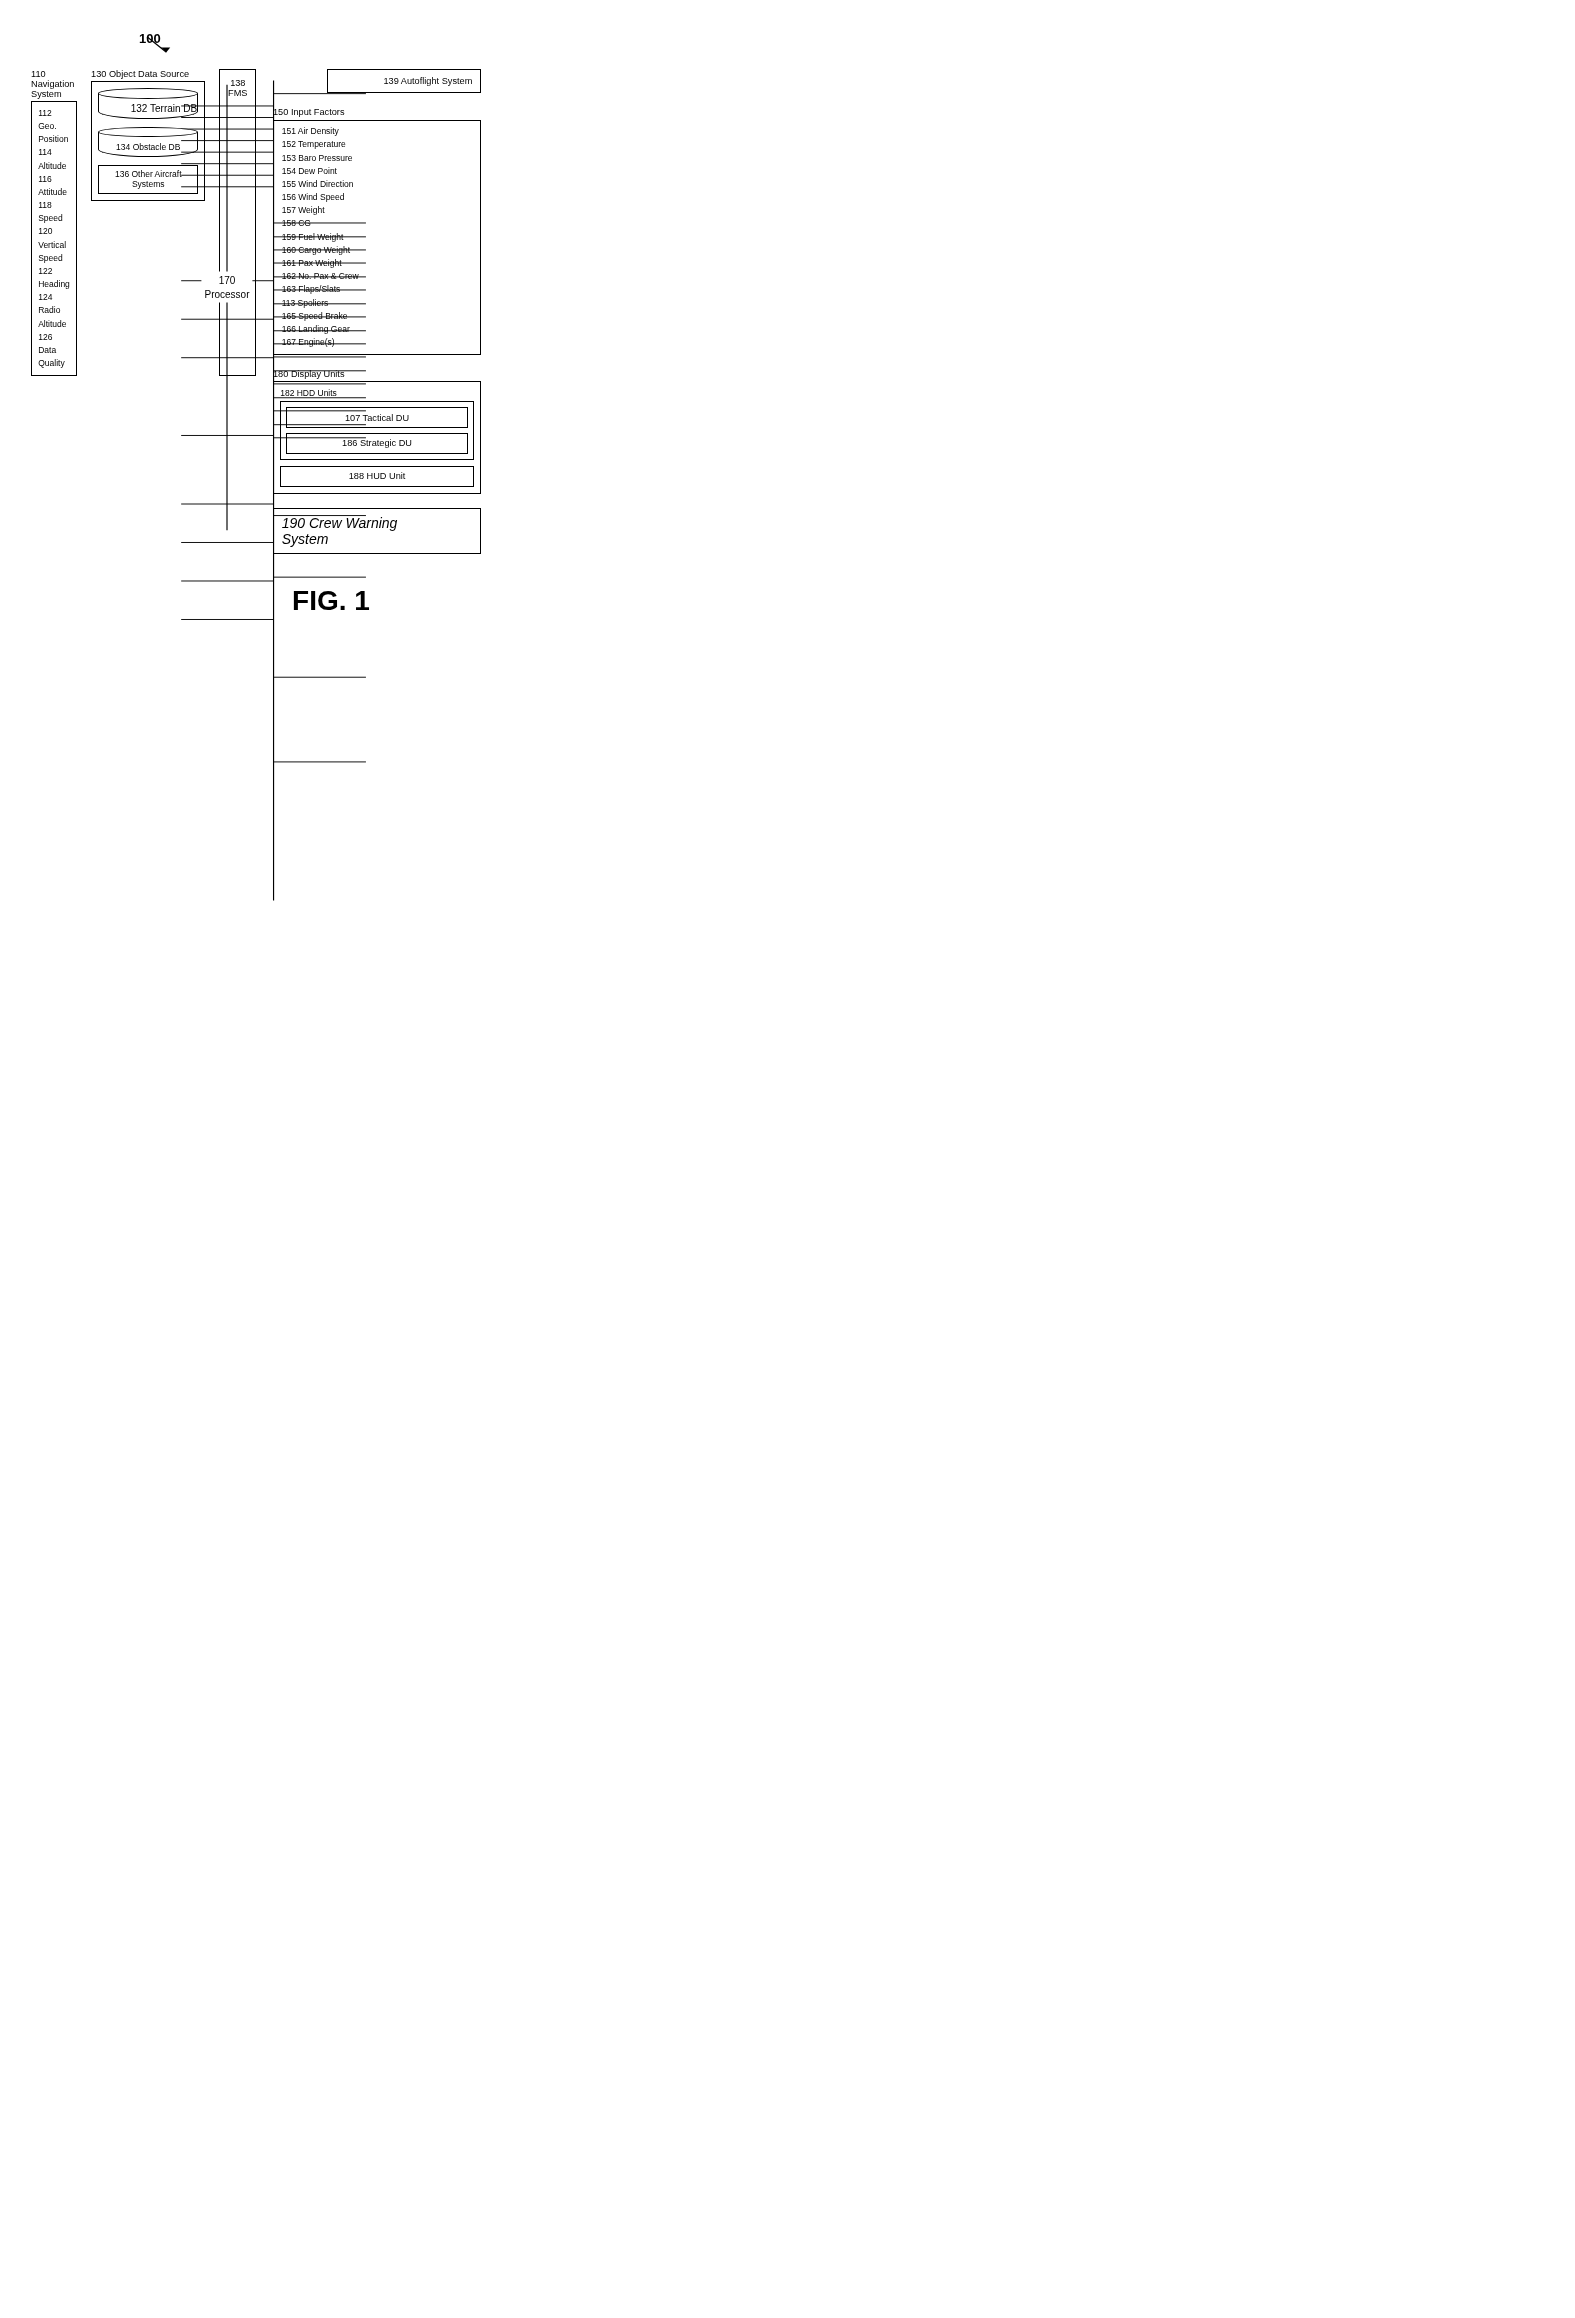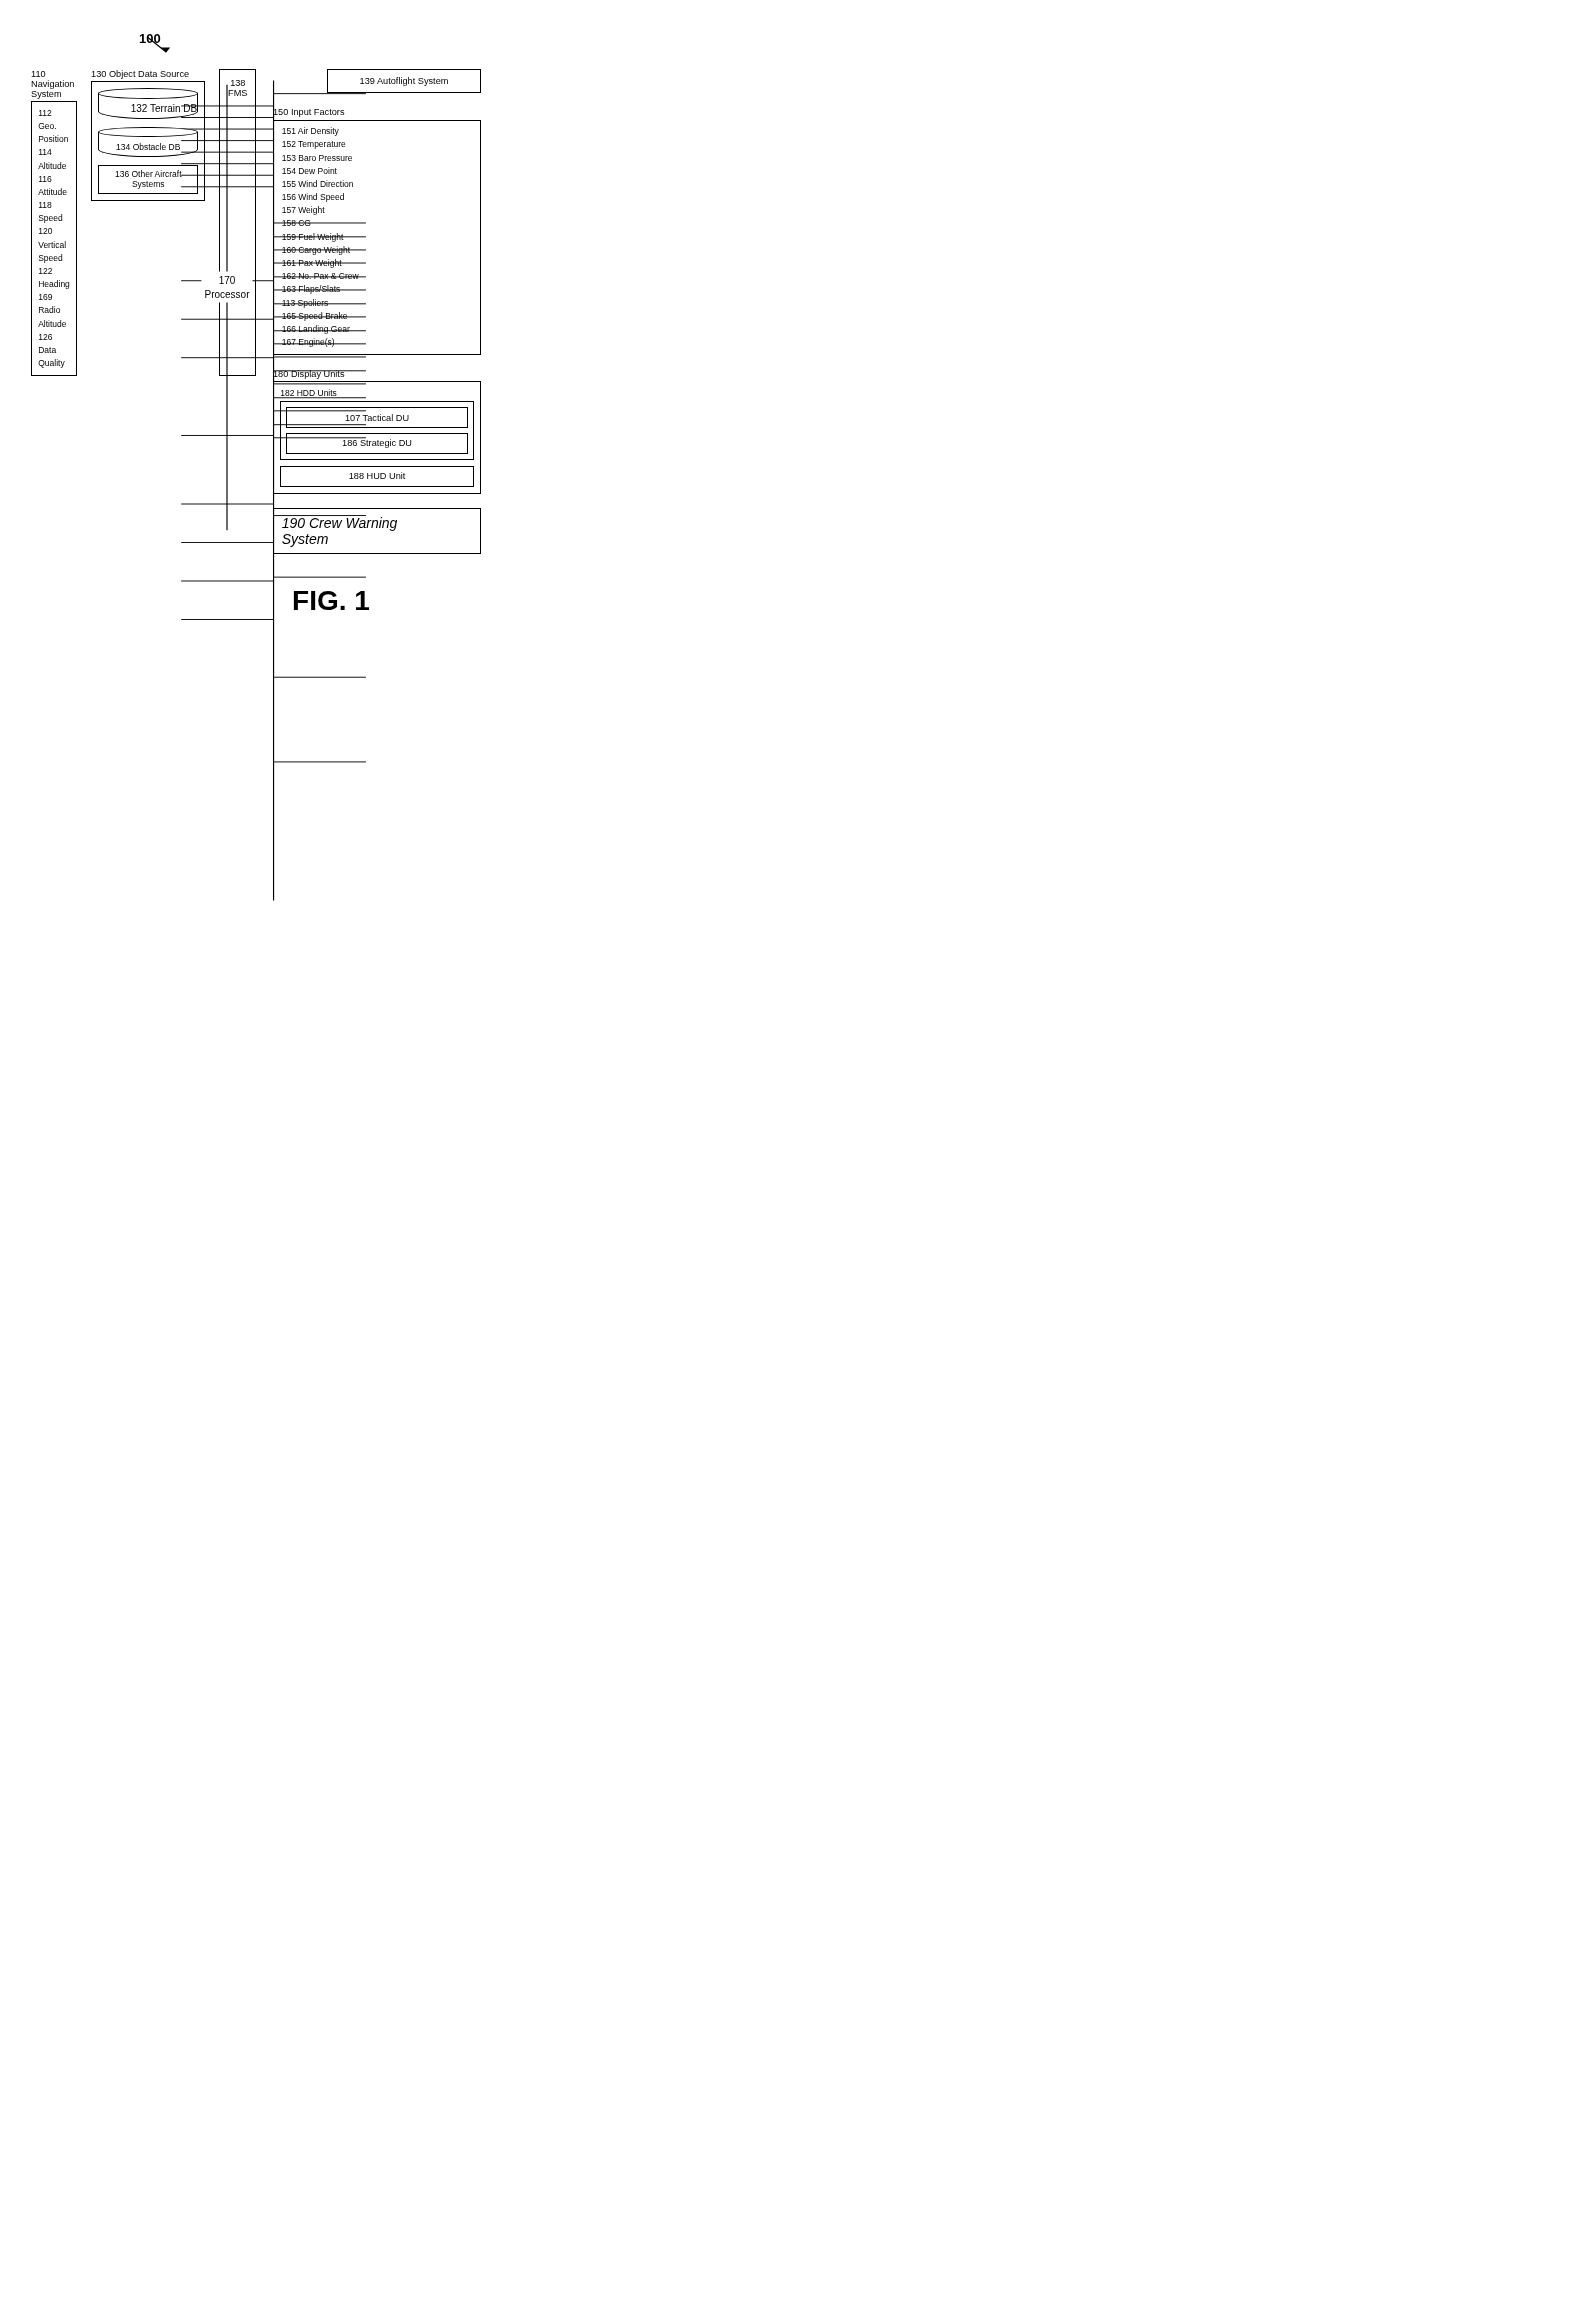--- a/index.html
+++ b/index.html
@@ -32,21 +32,21 @@
 
       <div>
         <div style="font-size: 9.2px; margin-bottom: 2.3px;">110 Navigation System</div>
         <div style="border: 1.2px solid black; padding: 4.6px 6.2px; font-size: 8.5px; line-height: 1.55; background: white;">
           <div>112 Geo. Position</div>
           <div>114 Altitude</div>
           <div>116 Attitude</div>
           <div>118 Speed</div>
           <div>120 Vertical Speed</div>
           <div>122 Heading</div>
-          <div>169 Radio Altitude</div>
+          <div>124 Radio Altitude</div>
           <div>126 Data Quality</div>
         </div>
       </div>
 
       <div>
         <div style="font-size: 9.2px; margin-bottom: 2.3px;">130 Object Data Source</div>
         <div style="border: 1.2px solid black; padding: 6.2px; background: white;">
 
           <div style="display: flex; align-items: center; margin-bottom: 7.7px;">
             <div style="position: relative; width: 100px;">
@@ -86,21 +86,21 @@
         <line x1="60" y1="20" x2="60" y2="95%" stroke="black" stroke-width="1.5"></line>
       </svg>
 
       <div style="position: absolute; top: 45%; left: 50%; transform: translate(-50%, -50%); text-align: center; font-size: 10px; line-height: 1.4; background: white; padding: 1.5px 3.1px; z-index: 5;">
         <span>170<br>Processor</span>
       </div>
     </div>
 
     <div style="width: 208px; display: flex; flex-direction: column; gap: 14px;">
 
-      <div style="border: 1.2px solid black; padding: 6.2px 7.7px; font-size: 9.2px; text-align: center; align-self: flex-end; width: 154px;">
+      <div style="border: 1.2px solid black; padding: 6.2px 7.7px; font-size: 9.2px; text-align: right; align-self: flex-end; width: 154px;">
         <span>139 Autoflight System</span>
       </div>
 
       <div>
         <div style="font-size: 9.2px; margin-bottom: 2.3px;">150 Input Factors</div>
         <div style="border: 1.2px solid black; padding: 4.6px 7.7px; font-size: 8.5px; line-height: 1.55; background: white;">
           <div>151 Air Density</div>
           <div>152 Temperature</div>
           <div>153 Baro Pressure</div>
           <div>154 Dew Point</div>

